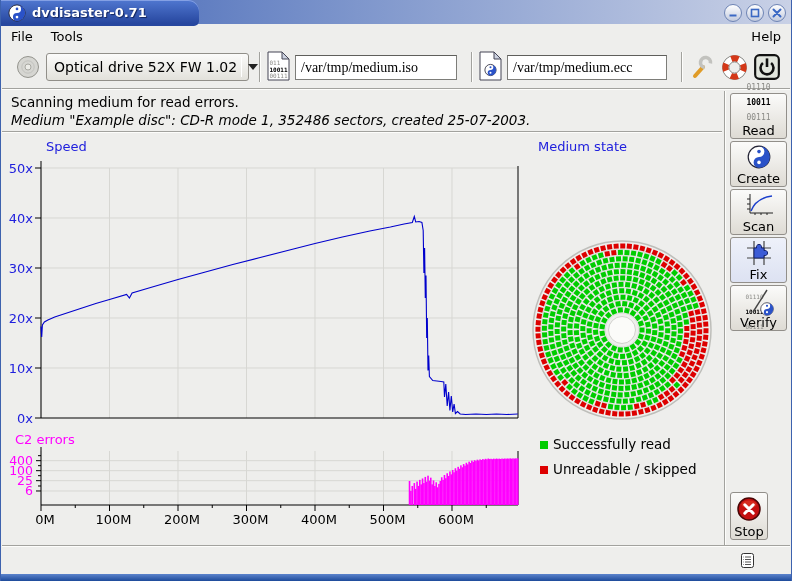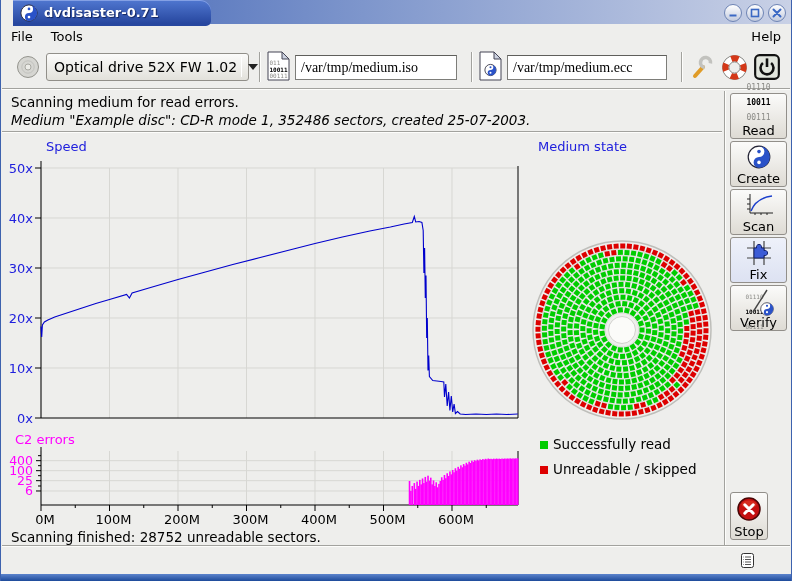--- a/index.html
+++ b/index.html
@@ -1,20 +1,20 @@
 <!DOCTYPE html>
 <html><head>
 <meta charset="utf-8">
 <style>
   html,body{margin:0;padding:0;background:#555;}
   .win{position:relative;width:792px;height:581px;background:#eeeeec;overflow:hidden;
        font-family:"DejaVu Sans","Liberation Sans",sans-serif;color:#000;
        border-left:1px solid #3d62ae;border-right:1px solid #3d62ae;box-sizing:border-box;}
   
-  .titlebar{position:absolute;top:0;left:12px;right:0;height:24px;
+  .titlebar{position:absolute;top:0;left:0;right:0;height:24px;
             background:linear-gradient(90deg,#3c60b4 0%,#7e96cc 45%,#c9d1e6 100%);}
   .title-tab{position:absolute;left:0;top:0;width:198px;height:26px;
              background:linear-gradient(#5077d0 0%,#27479f 90%);
              border-top-right-radius:11px;border-bottom-right-radius:5px;
              box-shadow:inset 0 1px 0 #84a0e4;}
   .title-text{position:absolute;left:31px;top:5px;color:#fff;font-weight:bold;font-size:13px;
               text-shadow:1px 1px 1px #13255e;white-space:nowrap;}
   .app-icon{position:absolute;left:7px;top:4px;}
   .win-btns{position:absolute;right:5px;top:4px;display:flex;gap:4px;}
   .wbtn{width:18px;height:18px;border-radius:50%;box-sizing:border-box;
@@ -905,21 +905,20 @@
       <rect x="700.3479905291274" y="208.36399889229693" width="5" height="5" fill="#dd0000" transform="rotate(459.5 702.8 210.9)"></rect>
       <rect x="699.0048410071837" y="214.82143923037214" width="5" height="5" fill="#dd0000" transform="rotate(464.0 701.5 217.3)"></rect>
       <rect x="697.1591870373207" y="221.15359113802774" width="5" height="5" fill="#dd0000" transform="rotate(468.5 699.7 223.7)"></rect>
       <circle cx="620" cy="197" r="13.5" fill="#fbfbf9" stroke="#d0d0cc"></circle>
       <rect x="538" y="308" width="8" height="8" fill="#00cc00"></rect>
       <text x="551" y="316" font-size="13.5" font-family="DejaVu Sans, Liberation Sans, sans-serif" fill="#000">Successfully read</text>
       <rect x="538" y="333" width="8" height="8" fill="#dd0000"></rect>
       <text x="551" y="341" font-size="13.5" font-family="DejaVu Sans, Liberation Sans, sans-serif" fill="#000">Unreadable / skipped</text>
     </svg>
 
-  <div class="bottom-status">Scanning finished: 28752 unreadable sectors.</div>
 
   <div class="groove-v" style="left:723px;top:91px;height:454px;"></div>
 
   <button class="sbtn" style="top:93px;">
     <span class="ic">
       <span style="text-align:center;">
         <span class="bin">01110</span><br>
         <span class="bin bold">10011</span><br>
         <span class="bin">00111</span>
       </span>

